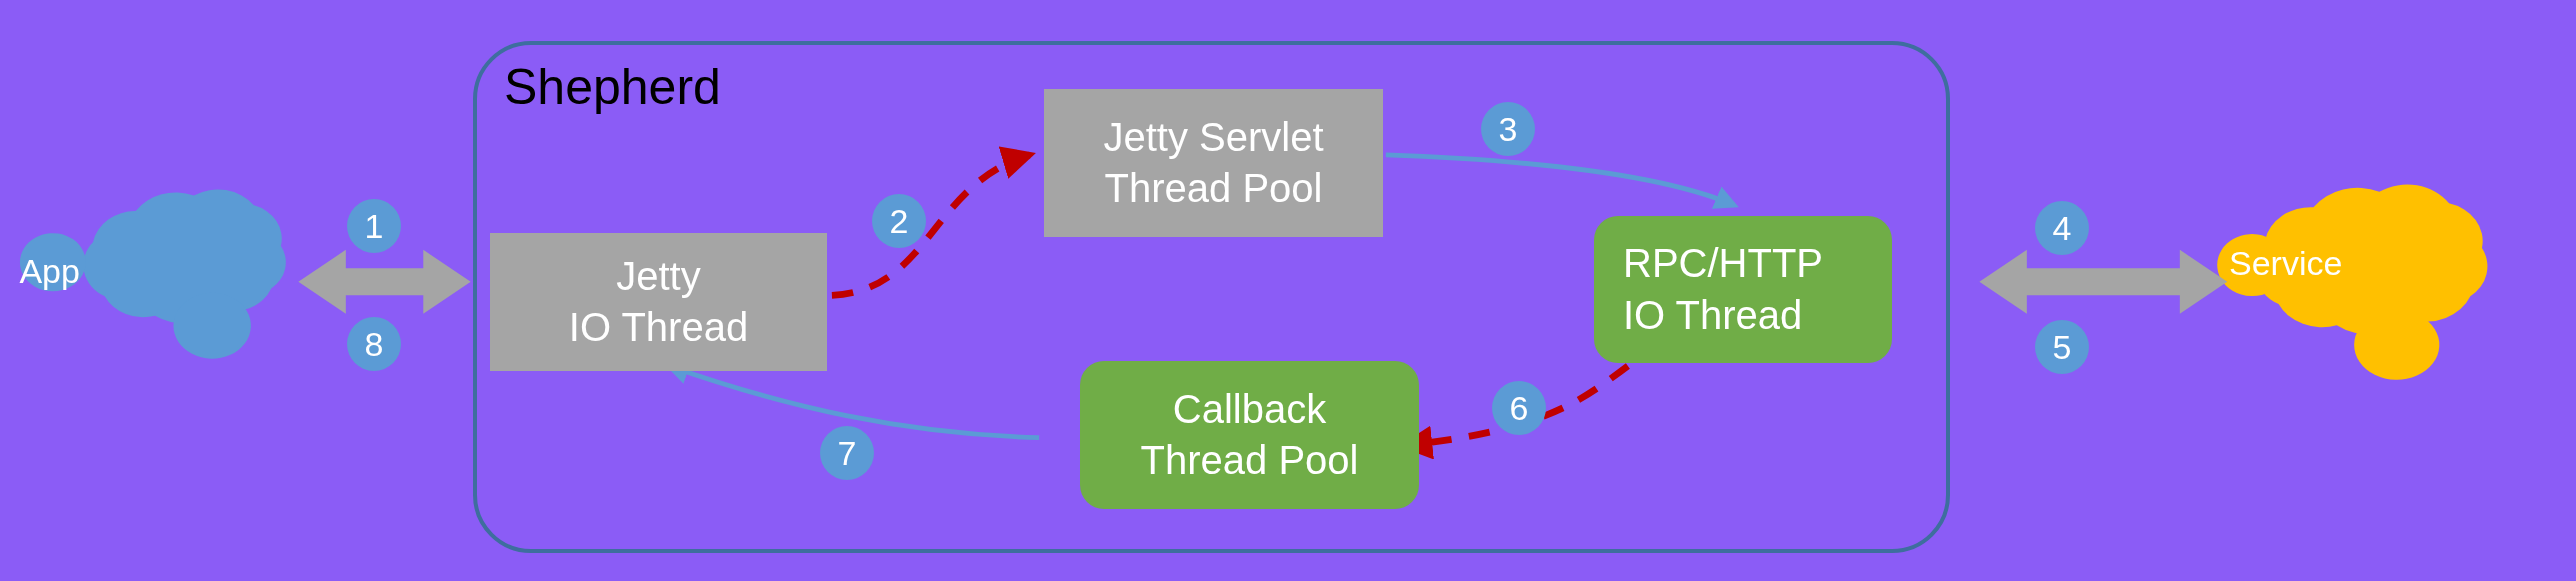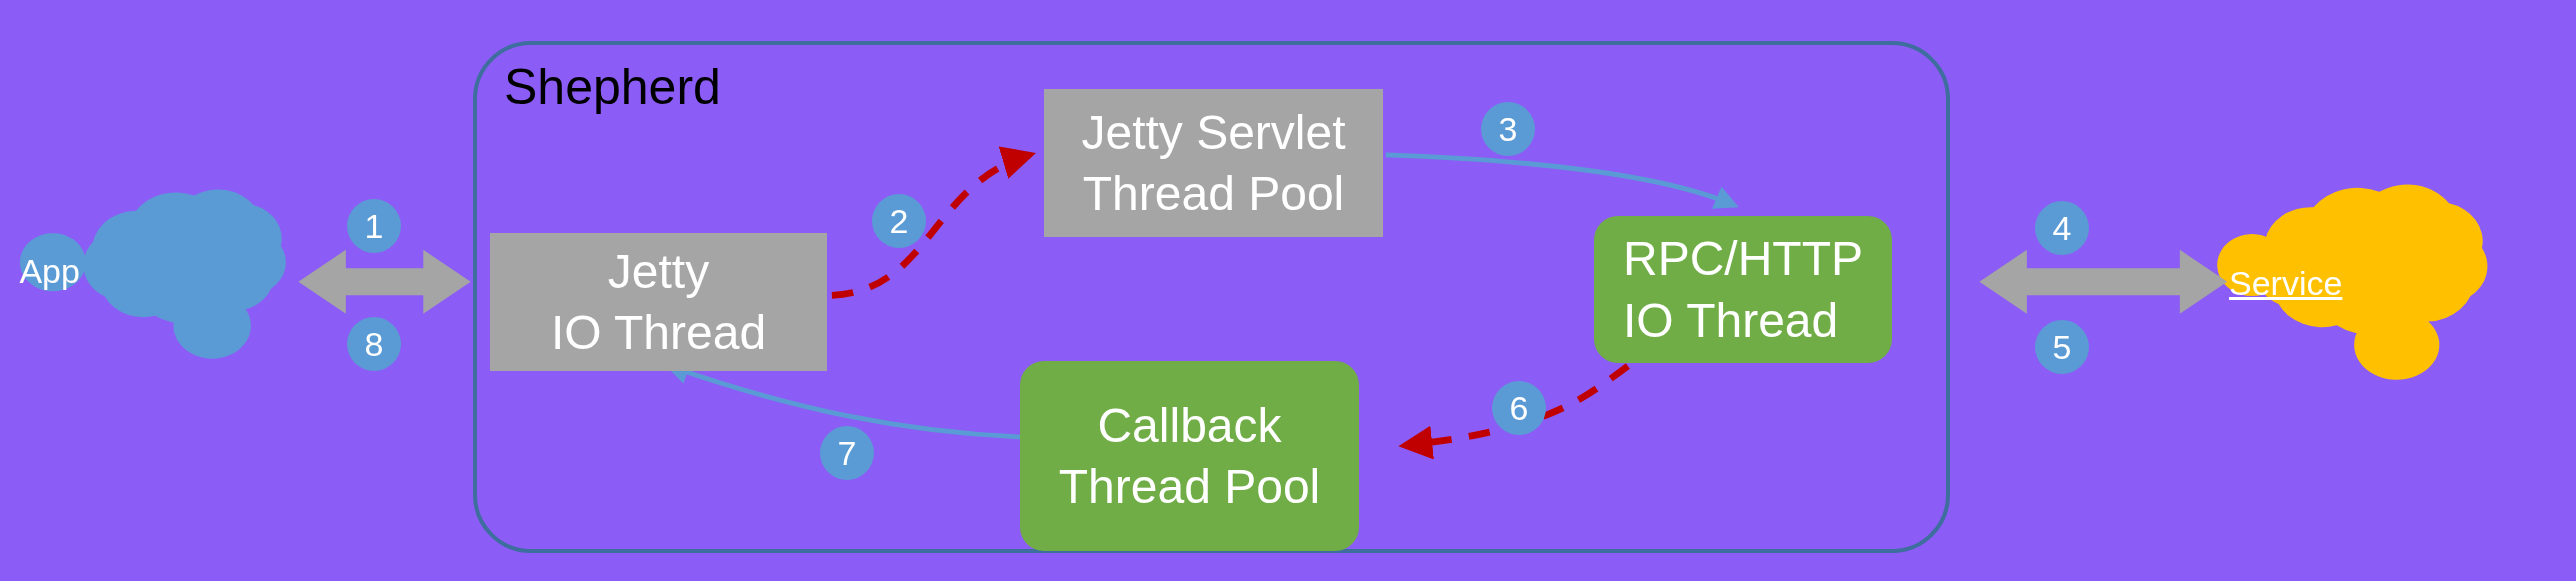--- a/index.html
+++ b/index.html
@@ -47,50 +47,50 @@
   }
   
   .pbox {
     position: absolute;
     box-sizing: border-box;
     display: flex;
     flex-direction: column;
     align-items: center;
     justify-content: center;
     color: #ffffff;
-    font-size: 48px;
+    font-size: 40px;
     line-height: 1.28;
     text-align: center;
   }
   .pbox.gray  { background: #A5A5A5; }
   .pbox.green { background: #70AD47; border-radius: 24px; }
   .pbox .ln { display: block; white-space: nowrap; }
   .pbox.lefttext { align-items: flex-start; padding-left: 29px; text-align: left; }
 
   #box-jetty-io        { left: 490px;  top: 213px; width: 337px;  height: 138px; margin-top: 20px; }
   #box-jetty-servlet   { left: 1044px; top: 89px;  width: 339px;  height: 148px; }
   #box-rpc-http        { left: 1594px; top: 216px; width: 298px;  height: 147px; }
-  #box-callback        { left: 1020px; top: 361px; width: 339px;  height: 190px; }
+  #box-callback        { left: 1080px; top: 361px; width: 339px;  height: 148px; }
 
   
   .cloud-wrap {
     position: absolute;
   }
   .cloud-label {
     position: absolute;
     width: 100%;
     text-align: left;
     color: #ffffff;
     font-size: 34px;
     white-space: nowrap;
   }
   #cloud-app  { left: 19.4px;   top: 194px; width: 276px; height: 179px; }
   #cloud-app .cloud-label  { top: 58px; }
   #cloud-svc  { left: 2229px; top: 192px; width: 330px; height: 184px; }
-  #cloud-svc .cloud-label  { top: 72px; text-decoration: underline; }
+  #cloud-svc .cloud-label  { top: 52px; }
 
   
   .badge {
     position: absolute;
     width: 54px;
     height: 54px;
     border-radius: 50%;
     background: #5B9BD5;
     color: #ffffff;
     font-size: 34px;

